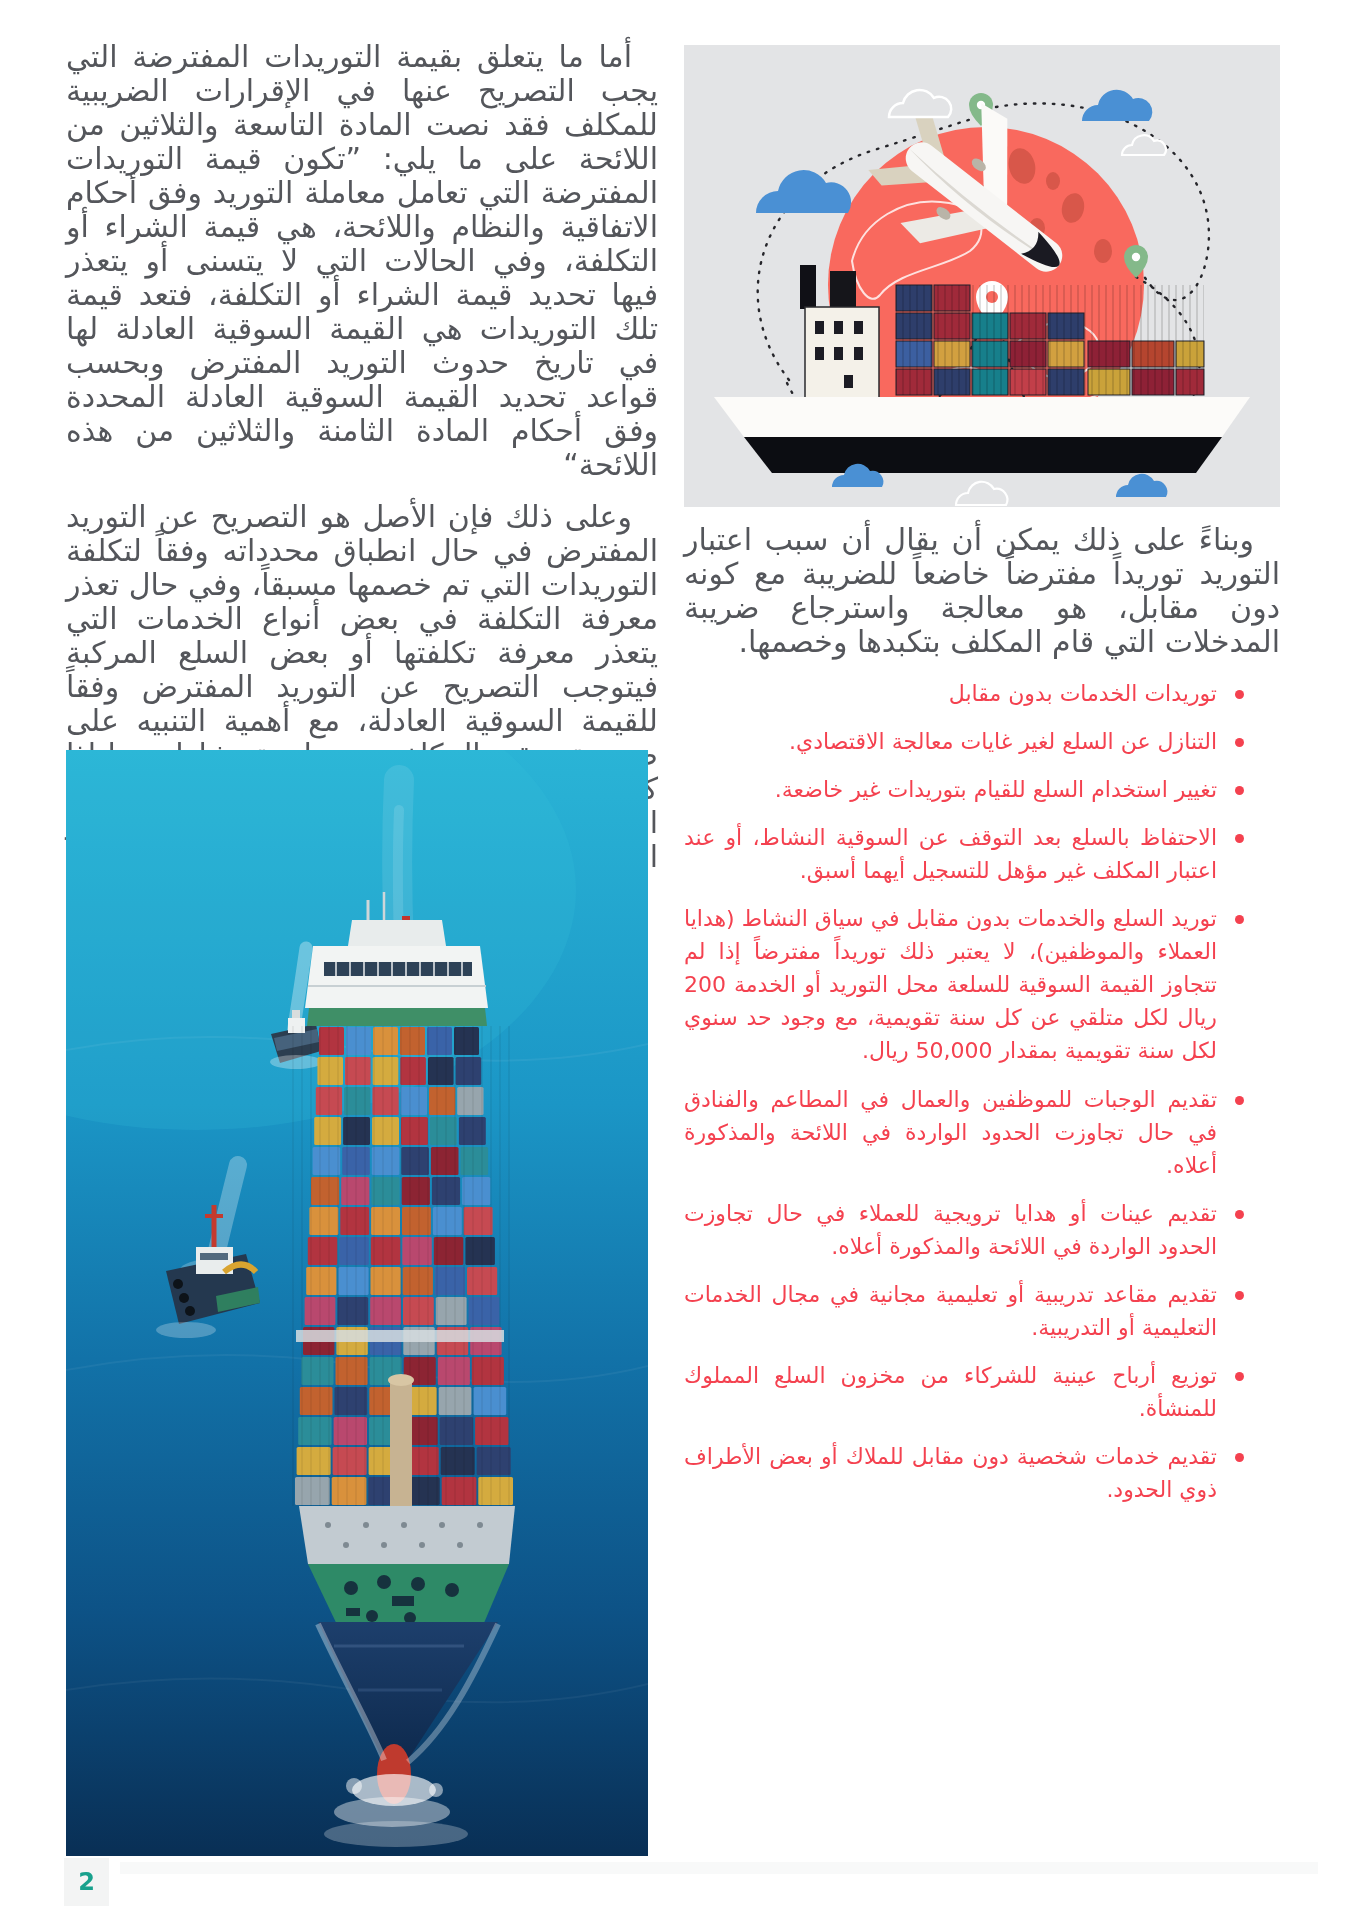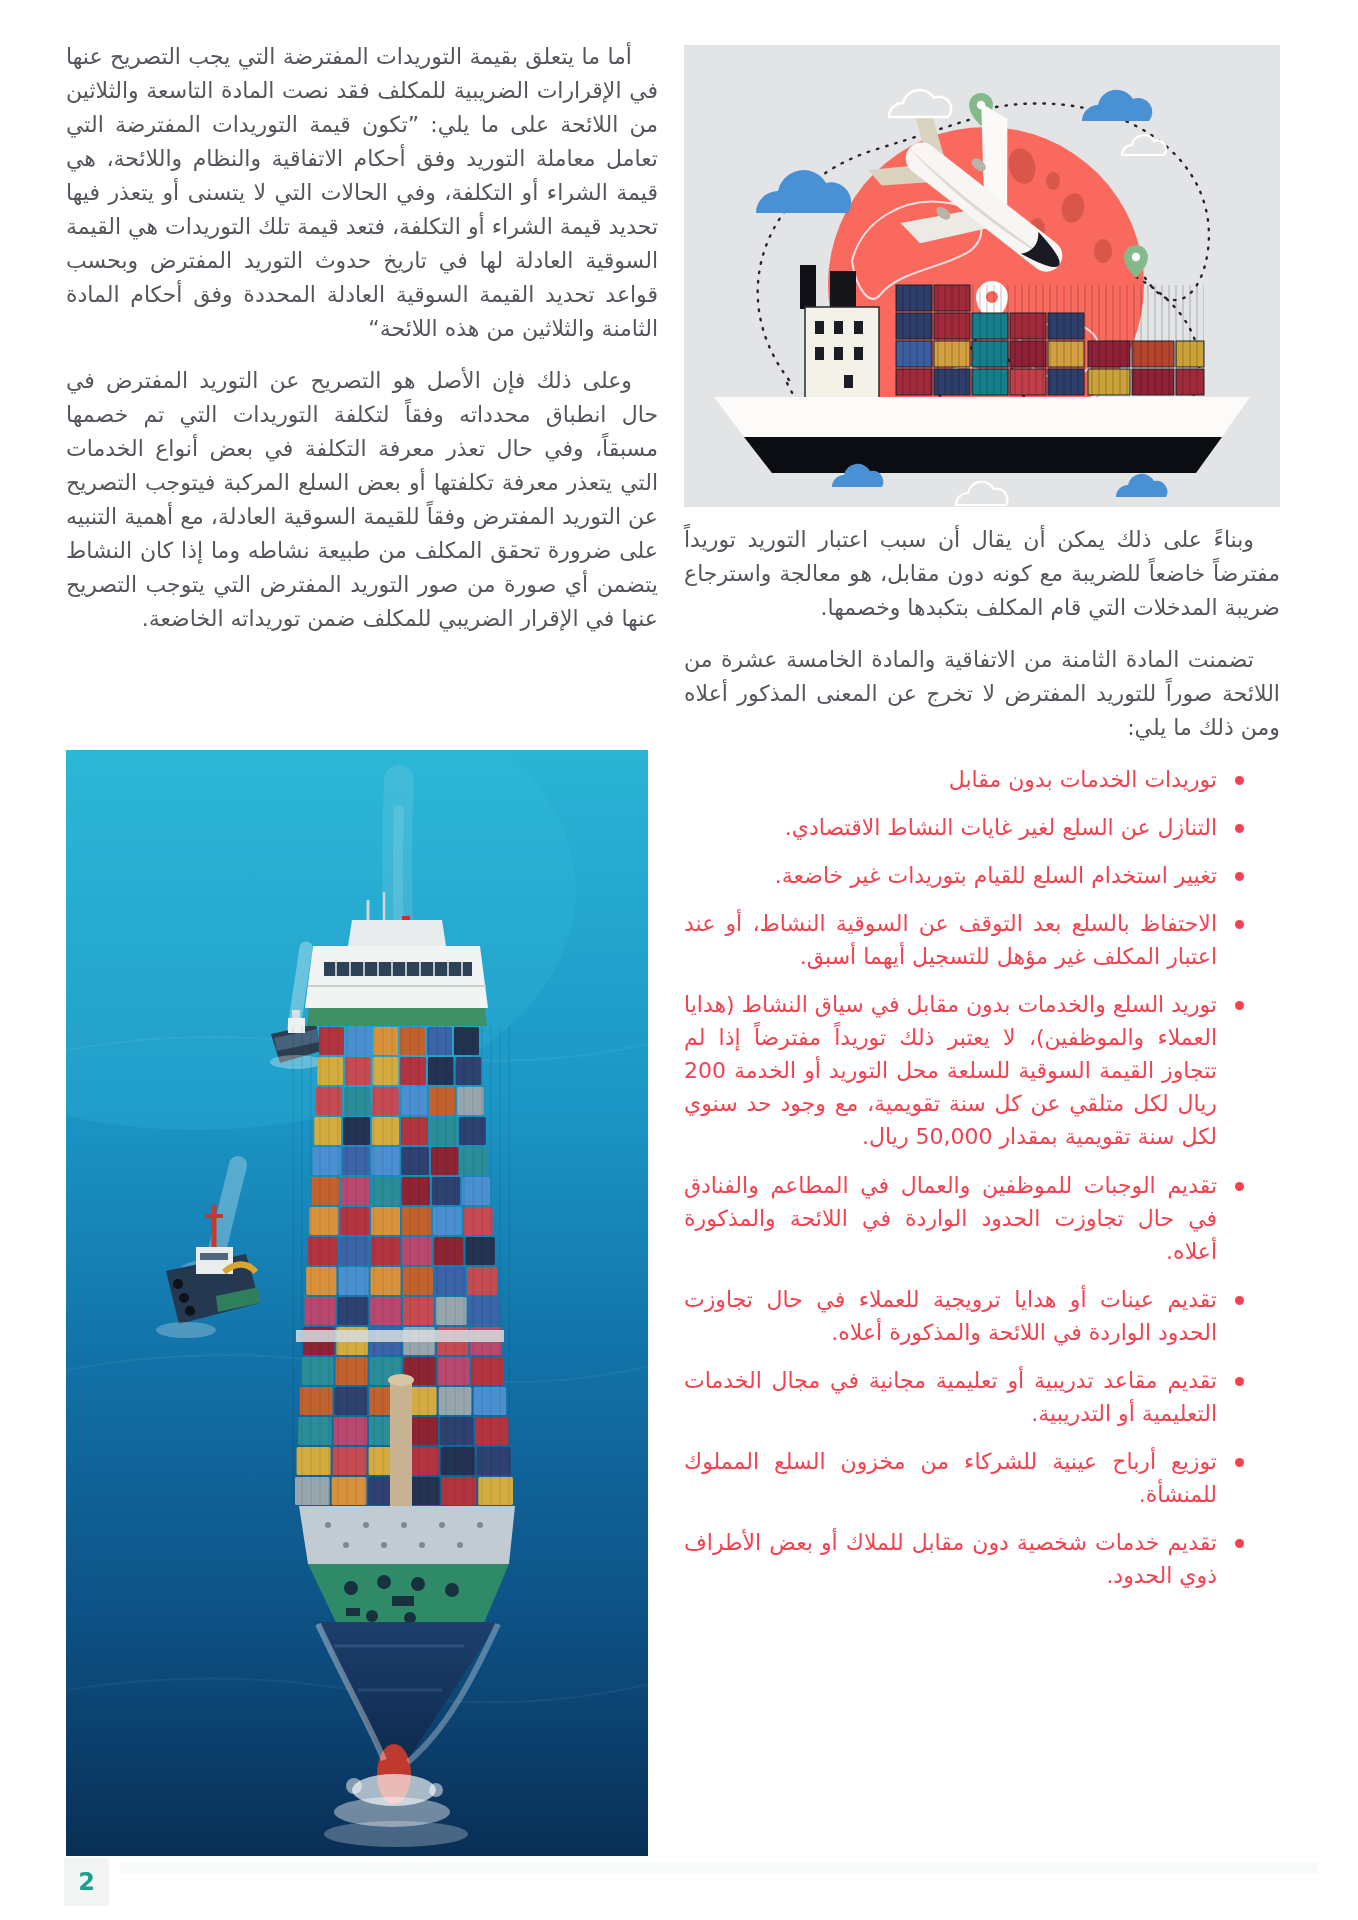--- a/index.html
+++ b/index.html
@@ -5,21 +5,21 @@
   html,body{margin:0;padding:0}
   body{
     width:1358px;height:1920px;position:relative;background:#ffffff;
     font-family:"DejaVu Sans", sans-serif;direction:rtl;overflow:hidden;
     --ink:#54565b; --red:#f4414f; --teal:#18a18d;
   }
   .col{position:absolute}
   .col.left{left:66px;top:40px;width:592px}
   .col.right{left:684px;top:45px;width:596px}
   p.body{
-    margin:0 0 18px 0;color:var(--ink);font-size:22px;line-height:34px;
+    margin:0 0 18px 0;color:var(--ink);font-size:30px;line-height:34px;
     text-align:justify;text-indent:26px;
   }
   .illus{width:596px;height:462px;margin-bottom:16px;line-height:0}
   .photo{position:absolute;left:0;top:710px;width:582px;height:1106px;line-height:0}
   .bullets{margin:4px 0 16px 0}
   .bullet{display:flex;margin-bottom:15px;padding-right:34px}
   .bullet .dot{
     flex:0 0 auto;width:9px;height:9px;border-radius:50%;
     background:var(--red);margin:13px 2px 0 18px;
   }
@@ -397,31 +397,30 @@
       <g fill="#4a90d4">
         <path d="M432,452 a12,12 0 0 1 12,-12 a14,14 0 0 1 26,-4 a11,11 0 0 1 12,16 z"></path>
       </g>
       <g stroke="#ffffff" stroke-width="2.2" fill="#e3e4e6">
         <path d="M272,460 a12,12 0 0 1 12,-12 a14,14 0 0 1 26,-4 a11,11 0 0 1 12,16 z"></path>
       </g>
     </svg>
   </div>
 
   <p class="body">وبناءً على ذلك يمكن أن يقال أن سبب اعتبار التوريد توريداً مفترضاً خاضعاً للضريبة مع كونه دون مقابل، هو معالجة واسترجاع ضريبة المدخلات التي قام المكلف بتكبدها وخصمها.</p>
-  <p class="body">تضمنت المادة الثامنة من الاتفاقية والمادة الخامسة عشرة من اللائحة صوراً للتوريد المفترض لا تخرج عن المعنى المذكور أعلاه ومن ذلك ما يلي:</p>
 
   <div class="bullets">
 
   <div class="bullet">
       <span class="dot"></span>
       <span class="txt">توريدات الخدمات بدون مقابل</span>
     </div>
       <div class="bullet">
       <span class="dot"></span>
-      <span class="txt">التنازل عن السلع لغير غايات النشاط الاقتصادي.</span>
+      <span class="txt">التنازل عن السلع لغير غايات معالجة الاقتصادي.</span>
     </div>
       <div class="bullet">
       <span class="dot"></span>
       <span class="txt">تغيير استخدام السلع للقيام بتوريدات غير خاضعة.</span>
     </div>
       <div class="bullet">
       <span class="dot"></span>
       <span class="txt">الاحتفاظ بالسلع بعد التوقف عن السوقية النشاط، أو عند اعتبار المكلف غير مؤهل للتسجيل أيهما أسبق.</span>
     </div>
       <div class="bullet">

